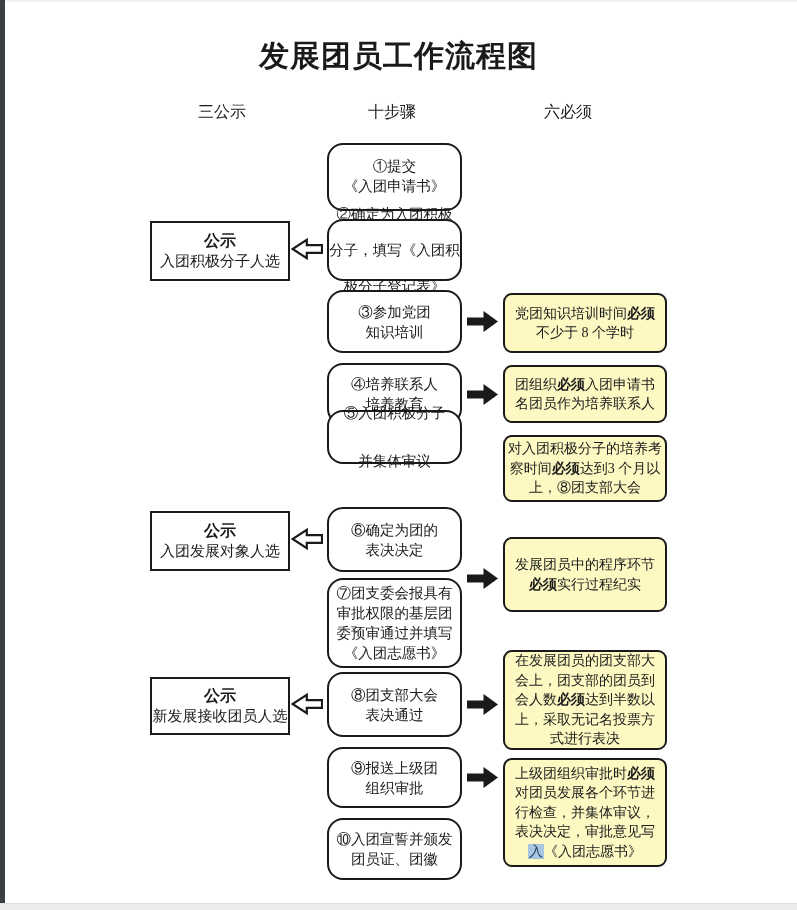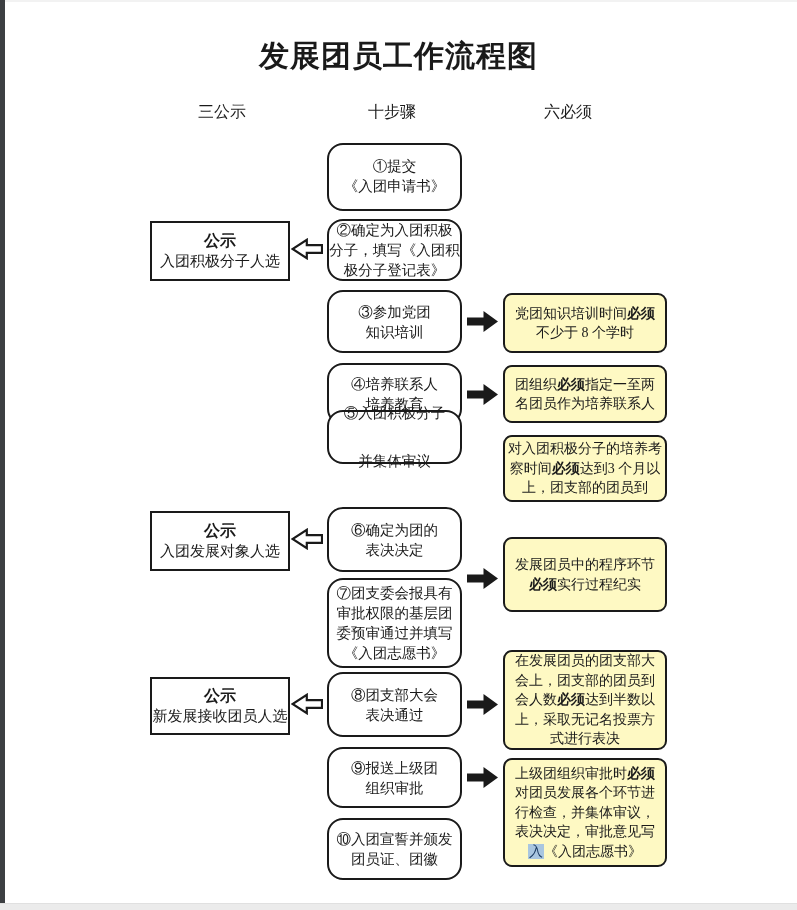--- a/index.html
+++ b/index.html
@@ -50,21 +50,21 @@
   <div class="title">发展团员工作流程图</div>
 
   <div class="col-header" style="left:157px;">三公示</div>
   <div class="col-header" style="left:327px;">十步骤</div>
   <div class="col-header" style="left:503px;">六必须</div>
 
   <div class="step top-align" style="top:143px;height:68px;">
     <div class="ln">①提交</div>
     <div class="ln">《入团申请书》</div>
   </div>
-  <div class="step" style="top:219px;height:62px;">
+  <div class="step" style="top:219px;height:62px;gap:16px;">
     <div class="ln">②确定为入团积极</div>
     <div class="ln">分子，填写《入团积</div>
     <div class="ln">极分子登记表》</div>
   </div>
   <div class="step" style="top:290px;height:63px;">
     <div class="ln">③参加党团</div>
     <div class="ln">知识培训</div>
   </div>
   <div class="step" style="top:363px;height:62px;">
     <div class="ln">④培养联系人</div>
@@ -108,27 +108,27 @@
   <div class="notice" style="top:677px;height:58px;">
     <div class="nt">公示</div>
     <div class="ns">新发展接收团员人选</div>
   </div>
 
   <div class="req" style="top:293px;height:60px;">
     <div class="ln"><span>党团知识培训时间</span><span class="seg-b">必须</span></div>
     <div class="ln"><span>不少于 8 个学时</span></div>
   </div>
   <div class="req" style="top:365px;height:58px;">
-    <div class="ln"><span>团组织</span><span class="seg-b">必须</span><span>指定一至两</span></div>
+    <div class="ln"><span>团组织</span><span class="seg-b">必须</span><span>入团申请书</span></div>
     <div class="ln"><span>名团员作为培养联系人</span></div>
   </div>
   <div class="req" style="top:435px;height:67px;">
     <div class="ln"><span>对入团积极分子的培养考</span></div>
     <div class="ln"><span>察时间</span><span class="seg-b">必须</span><span>达到3 个月以</span></div>
-    <div class="ln"><span>上，团支部的团员到</span></div>
+    <div class="ln"><span>上，⑧团支部大会</span></div>
   </div>
   <div class="req" style="top:537px;height:75px;">
     <div class="ln"><span>发展团员中的程序环节</span></div>
     <div class="ln"><span class="seg-b">必须</span><span>实行过程纪实</span></div>
   </div>
   <div class="req" style="top:650px;height:100px;">
     <div class="ln"><span>在发展团员的团支部大</span></div>
     <div class="ln"><span>会上，团支部的团员到</span></div>
     <div class="ln"><span>会人数</span><span class="seg-b">必须</span><span>达到半数以</span></div>
     <div class="ln"><span>上，采取无记名投票方</span></div>

